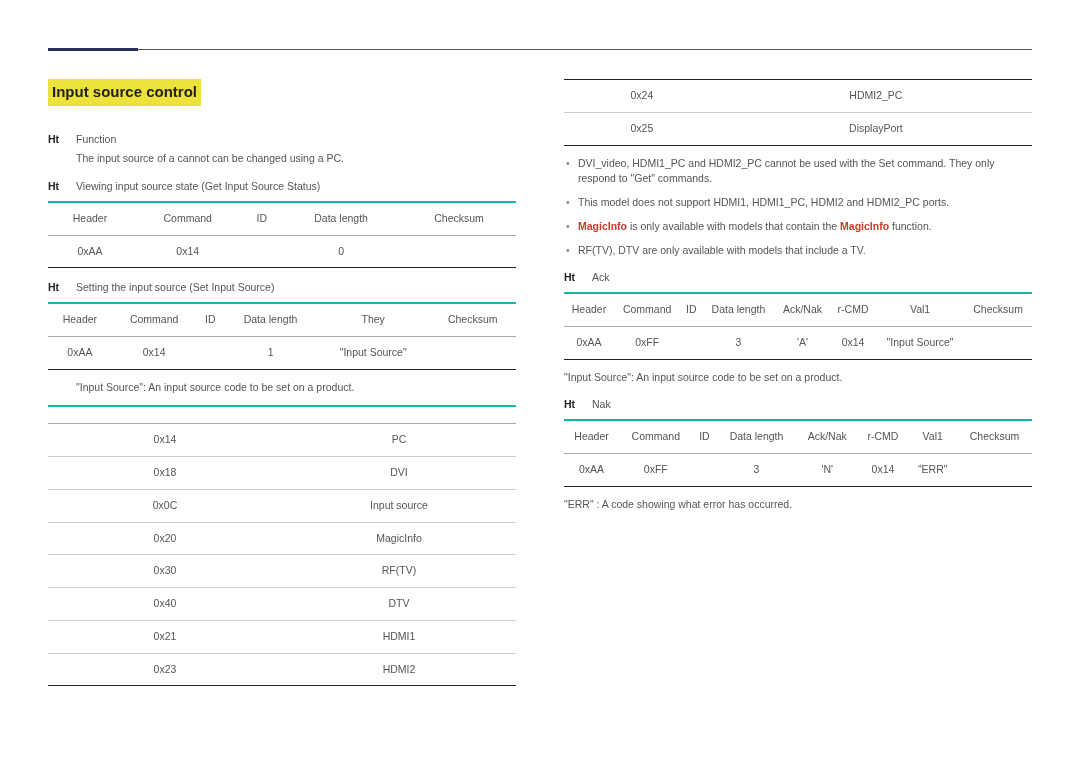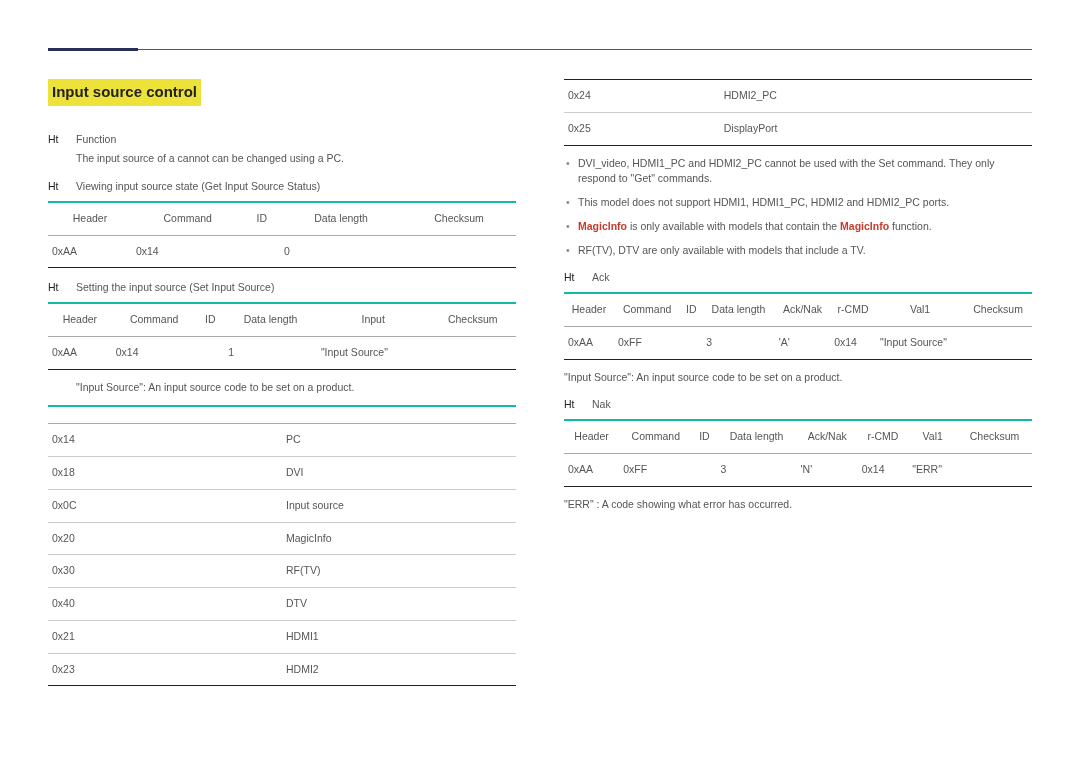--- a/index.html
+++ b/index.html
@@ -5,27 +5,27 @@
 * { margin:0; padding:0; box-sizing:border-box; }
 body { font-family:Arial,Helvetica,sans-serif; background:#fff; width:1080px; margin:0 auto; color:#555; font-size:10.5px; line-height:1.5; }
 .page { padding:48px 48px 20px 48px; }
 .top-rule { position:relative; height:3px; margin-bottom:28px; }
 .top-rule .thin { position:absolute; top:1px; left:0; right:0; border-top:1px solid #555; }
 .top-rule .thick { position:absolute; top:0; left:0; width:90px; height:3px; background:#2a2f5a; }
 .cols { display:flex; gap:48px; }
 .col { flex:1; }
 h3.section-title { display:inline-block; background:#ede239; color:#222; font-weight:bold; font-size:15px; padding:2px 4px; margin-bottom:14px; }
 .item { display:flex; margin-top:12px; margin-bottom:4px; }
-.ht { font-weight:normal; color:#222; margin-right:10px; width:18px; flex:none; font-size:10.5px; }
+.ht { font-weight:bold; color:#222; margin-right:10px; width:18px; flex:none; font-size:10.5px; }
 .item .text { color:#555; }
 .desc { margin-left:28px; margin-top:4px; margin-bottom:10px; color:#555; }
 table { border-collapse:collapse; width:100%; margin-top:6px; margin-bottom:10px; }
 th, td { text-align:left; padding:8px 4px; font-weight:normal; font-size:10.5px; color:#555; }
 thead th { border-top:2px solid #14b8a6; border-bottom:1px solid #aaa;text-align:center; }
-tbody td { border-bottom:1px solid #ccc; }
+tbody td { border-bottom:1px solid #ccc;text-align:center; }
 tbody tr:last-child td { border-bottom:1px solid #222; }
 table.codes th { width:80px; }
 .note { margin-left:28px; margin-bottom:10px; color:#555; }
 ul.bullets { list-style:none; margin-top:4px; margin-bottom:10px; }
 ul.bullets li { position:relative; padding-left:14px; margin-bottom:8px; color:#555; }
 ul.bullets li:before { content:"•"; position:absolute; left:2px; color:#888; }
 .emph { color:#c93a2b; font-weight:bold; }
 </style>
 </head>
 <body>
@@ -74,21 +74,21 @@
         <span class="ht">Ht</span>
         <span class="text">Setting the input source (Set Input Source)</span>
       </div>
       <table>
         <thead>
             <tr>
           <th>Header</th>
               <th>Command</th>
           <th>ID</th>
               <th>Data length</th>
-          <th>Input</th>
+          <th>They</th>
               <th>Checksum</th>
         </tr>
           </thead>
         <tbody>
             <tr>
           <td>0xAA</td>
               <td>0x14</td>
           <td></td>
               <td>1</td>
           <td>"Input Source"</td>

